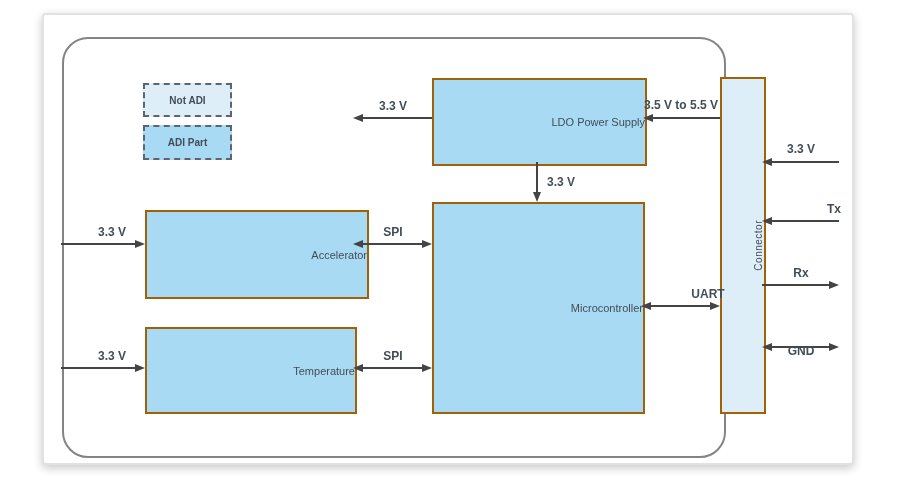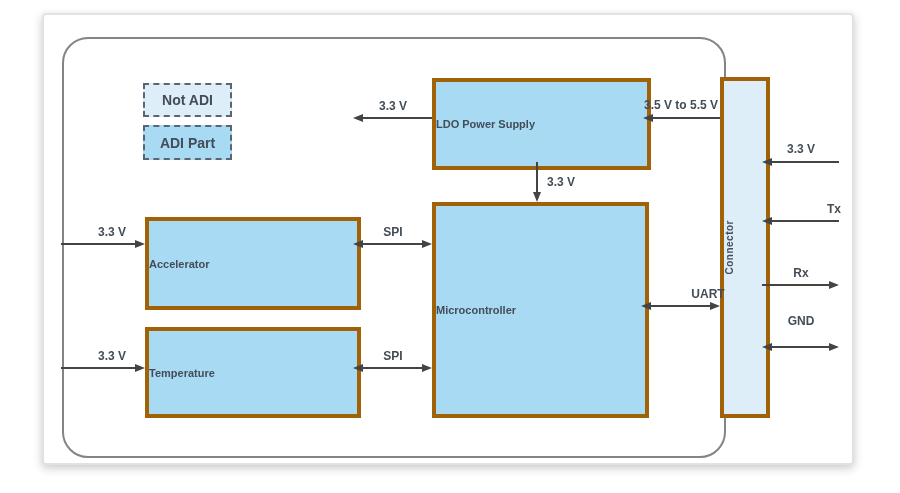--- a/index.html
+++ b/index.html
@@ -11,28 +11,28 @@
   .card {
     position:absolute; left:42px; top:13px; width:808px; height:448px;
     background:#ffffff; border:2px solid #e2e2e2; border-radius:4px;
     box-shadow:0 3px 10px rgba(0,0,0,0.22);
   }
   .board {
     position:absolute; left:60px; top:35px; width:660px; height:417px;
     border:2px solid #848484; border-radius:26px; background:#ffffff;
   }
   .block {
-    position:absolute; display:flex; align-items:center; justify-content:flex-start;
-    background:#a9daf3; border:4px solid #a16207;
-    color:#424d58; font-weight:bold; font-size:11px; text-align:center;
+    position:absolute; display:flex; align-items:center; justify-content:flex-end;
+    background:#a9daf3; border:2px solid #a16207;
+    color:#424d58; font-weight:normal; font-size:11px; text-align:center;
   }
   .block.light { background:#deeef8; }
   .legend-box {
     position:absolute; display:flex; align-items:center; justify-content:center;
-    border:2px dashed #5a6570; color:#424d58; font-weight:bold; font-size:14px;
+    border:2px dashed #5a6570; color:#424d58; font-weight:bold; font-size:10px;
   }
   .connector-label {
     writing-mode:vertical-rl; transform:rotate(180deg);
     letter-spacing:0.5px; font-size:10px;
   }
   .hline { position:absolute; height:2px; background:#444444; }
   .vline { position:absolute; width:2px; background:#444444; }
   .head { position:absolute; width:0; height:0; }
   .head.left  { border-top:4px solid transparent; border-bottom:4px solid transparent; border-right:10px solid #444444; }
   .head.right { border-top:4px solid transparent; border-bottom:4px solid transparent; border-left:10px solid #444444; }
@@ -56,21 +56,21 @@
   </div>
 
   <div class="block" style="left:432px; top:78px; width:211px; height:84px;">
     <span>LDO Power Supply</span>
   </div>
 
   <div class="block" style="left:432px; top:202px; width:209px; height:208px;">
     <span>Microcontroller</span>
   </div>
 
-  <div class="block" style="left:145px; top:217px; width:208px; height:85px;">
+  <div class="block" style="left:145px; top:210px; width:208px; height:85px;padding-left:12px;">
     <span>Accelerator</span>
   </div>
 
   <div class="block" style="left:145px; top:327px; width:208px; height:83px;">
     <span>Temperature</span>
   </div>
 
   <div class="legend-box" style="left:143px; top:83px; width:85px; height:30px; background:#deeef8;">
     <span>Not ADI</span>
   </div>
@@ -121,15 +121,15 @@
   <div class="head left" style="left:762px; top:217px;"></div>
   <div class="lbl" style="left:834px; top:202px;">Tx</div>
 
   <div class="hline" style="left:762px; top:284px; width:68px;"></div>
   <div class="head right" style="left:829px; top:281px;"></div>
   <div class="lbl" style="left:801px; top:266px;">Rx</div>
 
   <div class="hline" style="left:771px; top:346px; width:59px;"></div>
   <div class="head left" style="left:762px; top:343px;"></div>
   <div class="head right" style="left:829px; top:343px;"></div>
-  <div class="lbl" style="left:801px; top:314px;">GND</div>
+  <div class="lbl" style="left:801px; top:344px;">GND</div>
 
 </div>
 
 </body></html>

